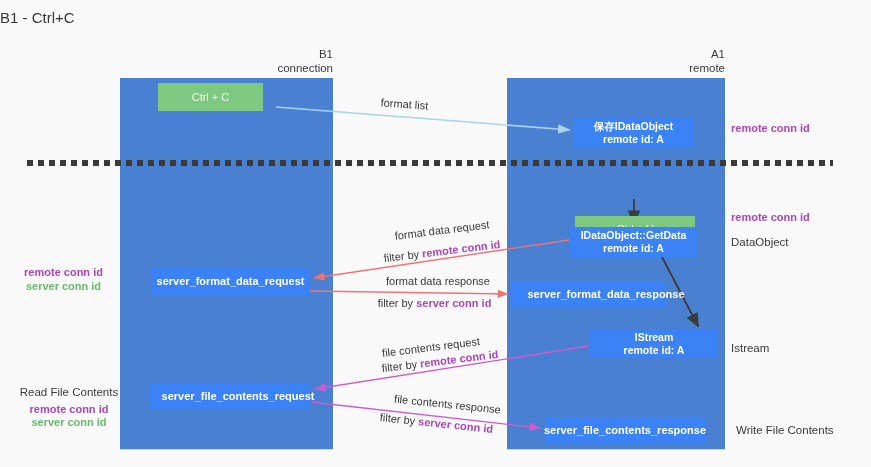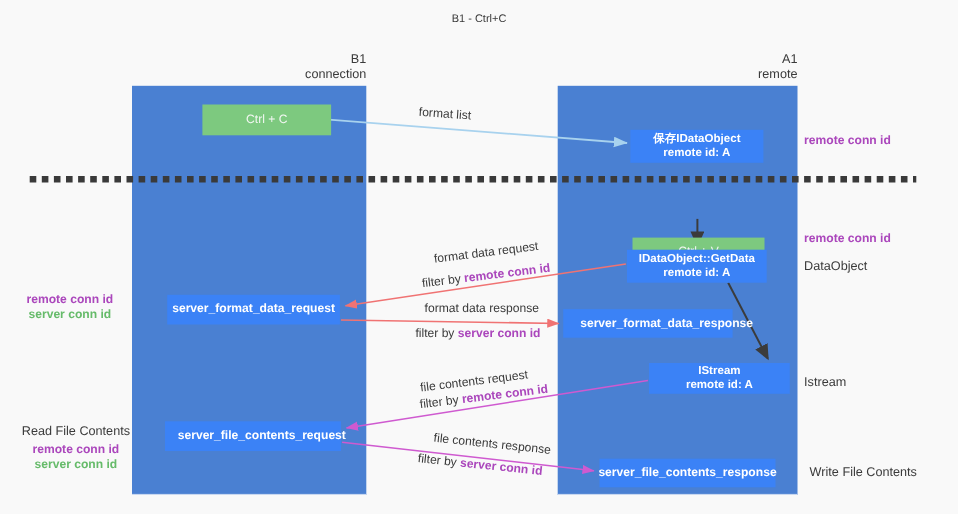--- a/index.html
+++ b/index.html
@@ -5,21 +5,21 @@
   * { margin: 0; padding: 0; box-sizing: border-box; }
   body { background: #e8e8e8; font-family: "Liberation Sans", "DejaVu Sans", sans-serif; }
   .canvas {
     position: relative; width: 871px; height: 467px;
     background: #f9f9f9; overflow: hidden;
     color: #3a3a3a;
   }
   .abs { position: absolute; }
   .title {
     top: 8px; left: 0; width: 100%;
-    text-align: center; font-size: 10px; line-height: 19px; color: #383838;
+    text-align: left; font-size: 15px; line-height: 19px; color: #383838;
   }
   .col-header {
     text-align: right; font-size: 11.5px; line-height: 14px; color: #3a3a3a;
   }
   .column { background: #4a80d2; border-bottom: 1px solid #c9d8f0; }
   .node {
     display: flex; flex-direction: column; align-items: center; justify-content: center;
     color: #ffffff; font-size: 11px; line-height: 13px; text-align: center;
   }
   .node.green { background: #7dc97f; color: #f2f7f2; }
@@ -84,21 +84,21 @@
 
     <line x1="310" y1="291" x2="508" y2="294" stroke="#f07373" stroke-width="1.4" marker-end="url(#ah-red)"></line>
 
     <line x1="662" y1="257" x2="698" y2="326" stroke="#3b3b3b" stroke-width="1.8" marker-end="url(#ah-blk)"></line>
 
     <line x1="589" y1="346" x2="315" y2="389" stroke="#cf5ad0" stroke-width="1.4" marker-end="url(#ah-mag)"></line>
 
     <line x1="311" y1="402" x2="540" y2="428" stroke="#cf5ad0" stroke-width="1.4" marker-end="url(#ah-mag)"></line>
   </svg>
 
-  <div class="abs node green" style="left:158px; top:95px; width:117px; height:28px;margin-left:26px;">
+  <div class="abs node green" style="left:158px; top:83px; width:105px; height:28px;">
     <div>Ctrl + C</div>
   </div>
 
   <div class="abs node orange" style="left:573px; top:118px; width:121px; height:30px; font-size:10.5px;">
     <div>保存IDataObject</div>
     <div>remote id: A</div>
   </div>
 
   <div class="abs node green" style="left:575px; top:172px; width:120px; height:27px;margin-top:44px;">
     <div>Ctrl + V</div>

